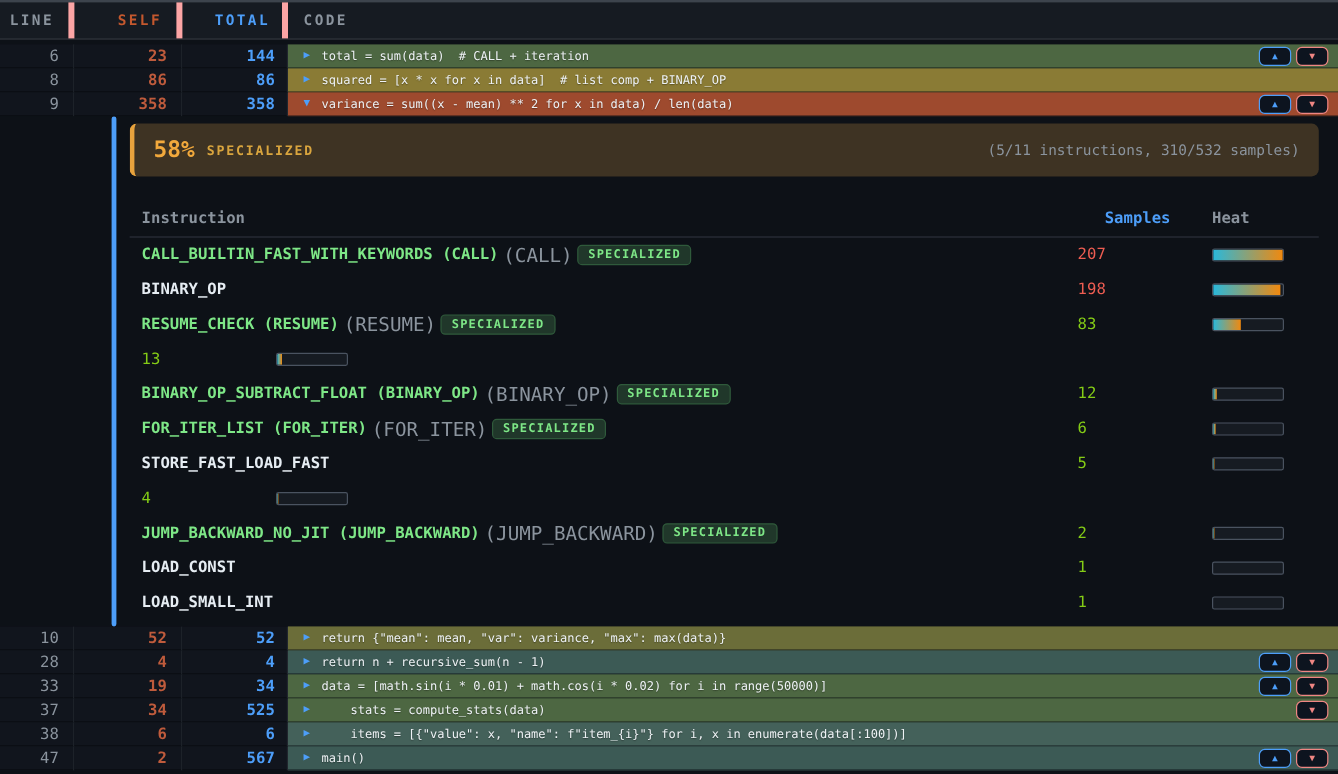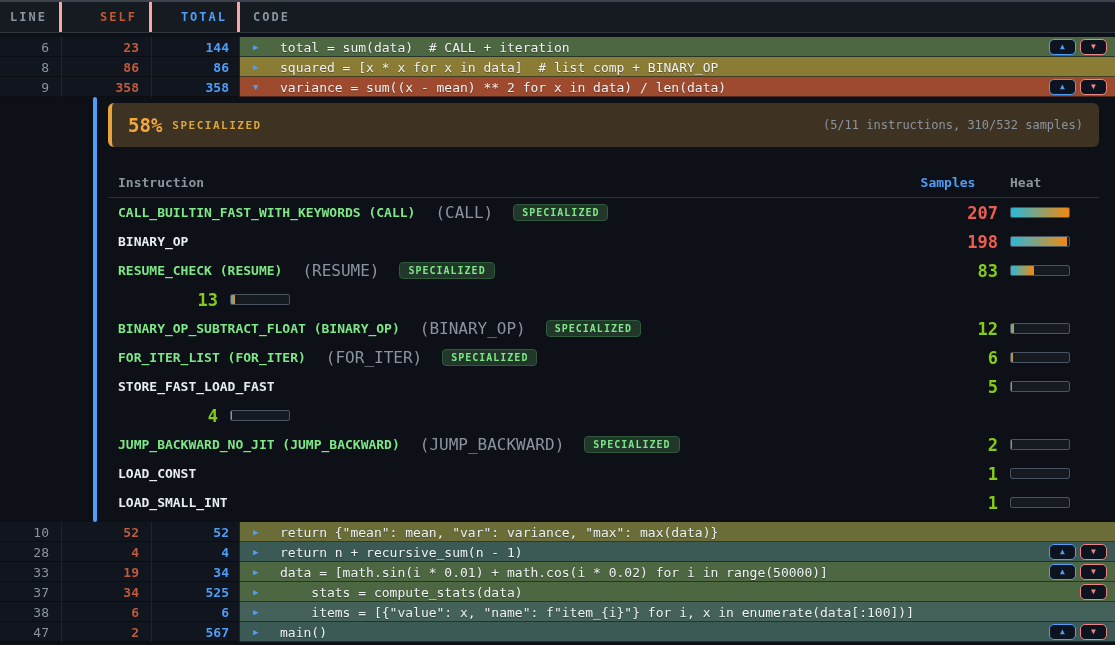--- a/index.html
+++ b/index.html
@@ -2,39 +2,39 @@
 <html><head>
 <meta charset="utf-8">
 <style>
   html,body{margin:0;padding:0;background:#0d1117;}
   .app{position:relative;width:1115px;height:645px;overflow:hidden;background:#0d1117;
        font-family:"DejaVu Sans Mono","Liberation Mono",monospace;}
   
   .hdr{display:flex;height:33px;box-sizing:border-box;background:#161b22;
        border-top:2px solid #3d444d;border-bottom:1px solid #30363d;}
   .hdr .cell{display:flex;align-items:center;font-size:12px;font-weight:bold;
-       letter-spacing:2px;box-sizing:border-box;border-right:3px solid #fca5a5;}
+       letter-spacing:2px;box-sizing:border-box;border-right:5px solid #fca5a5;}
   .hdr .h-line{width:62px;justify-content:flex-end;padding-right:12px;color:#8b949e;}
   .hdr .h-self{width:90px;justify-content:flex-end;padding-right:12px;color:#c4582e;}
   .hdr .h-total{width:88px;justify-content:flex-end;padding-right:10px;color:#4d9ef9;}
   .hdr .h-code{flex:1;padding-left:13px;color:#8b949e;border-right:none;}
   .spacer{height:4px;}
   
   .code-row{display:flex;height:20px;}
   .code-row .ncell{display:flex;align-items:center;justify-content:flex-end;
        box-sizing:border-box;background:#11151d;border-right:1px solid #21262d;
        box-shadow:inset 0 -1px 0 #0a0d12;font-size:13px;}
   .code-row .n-line{width:62px;padding-right:12px;color:#8b949e;}
   .code-row .n-self{width:90px;padding-right:12px;color:#bf5b3c;font-weight:bold;}
   .code-row .n-total{width:88px;padding-right:10px;color:#4d9ef9;font-weight:bold;}
   .code-row .ccell{flex:1;position:relative;display:flex;align-items:center;
        box-shadow:inset 0 -1px 0 rgba(10,13,18,0.55);cursor:pointer;}
   .code-row .marker{position:absolute;left:13px;top:50%;transform:translateY(-50%);
        font-size:9px;color:#4d9ef9;line-height:1;}
-  .code-row .codetext{white-space:pre;padding-left:40px;font-size:13px;color:#eef2f5;
+  .code-row .codetext{white-space:pre;padding-left:28px;font-size:10px;color:#eef2f5;
        text-shadow:0 1px 1px rgba(0,0,0,0.35);}
   .btns{margin-left:auto;display:flex;gap:4px;padding-right:8px;}
   .nav-btn{width:27px;height:16px;box-sizing:border-box;border-radius:5px;
        background:#0d141f;display:flex;align-items:center;justify-content:center;
        font-size:8px;line-height:1;padding:0;cursor:pointer;
        font-family:"DejaVu Sans Mono","Liberation Mono",monospace;}
   .nav-btn.up{border:1.5px solid #4d9ef9;color:#4d9ef9;}
   .nav-btn.down{border:1.5px solid #ef8683;color:#ef8683;}
   
   .panel{position:relative;height:425px;background:#0d1117;}
@@ -44,28 +44,28 @@
        border-radius:6px;display:flex;align-items:center;padding:0 16px;}
   .banner .pct{font-size:19px;font-weight:bold;color:#f2a93c;}
   .banner .blabel{font-size:11px;font-weight:bold;color:#d9a53e;letter-spacing:1.5px;margin-left:10px;}
   .banner .bmeta{margin-left:auto;font-size:12px;color:#8b949e;}
   .instr-hdr{display:flex;align-items:center;height:30px;margin-top:20px;
        border-bottom:1px solid #2b313a;padding-left:10px;font-size:13px;font-weight:bold;}
   .instr-hdr .ih-name{flex:1;color:#8b949e;}
   .instr-hdr .ih-samples{width:100px;text-align:center;color:#4d9ef9;}
   .instr-hdr .ih-heat{width:89px;margin-left:12px;color:#8b949e;}
   .irow{display:flex;align-items:center;height:29px;padding-left:10px;}
-  .iname-wrap{flex:1;display:flex;align-items:center;gap:20px;min-width:0;text-align:right;}
+  .iname-wrap{flex:1;display:flex;align-items:center;gap:4px;min-width:0;text-align:right;}
   .iname{font-size:13px;font-weight:bold;white-space:nowrap;}
   .iname.spec{color:#7ee787;}
   .iname.plain{color:#e6edf3;}
   .ibase{font-size:16px;color:#8b949e;white-space:nowrap;}
   .ibadge{font-size:10px;font-weight:bold;color:#7ee787;background:#20372a;
        border:1px solid #2f5a3b;border-radius:4px;padding:2px 8px;letter-spacing:1px;white-space:nowrap;}
-  .isamples{width:100px;text-align:right;font-size:17px;font-weight:bold;}
+  .isamples{width:100px;font-size:13px;font-weight:normal;}
   .isamples.hot{color:#ee5d52;}
   .isamples.cool{color:#84cc16;}
   .iheat{width:60px;height:11px;box-sizing:border-box;margin-left:12px;margin-right:29px;
        border:1px solid #4a5360;border-radius:2px;overflow:hidden;background:#161b22;}
   .iheat .fill{height:100%;background:linear-gradient(90deg,#2ab8da,#f0890f);}
 </style>
 </head>
 <body>
 
 <div class="app">

